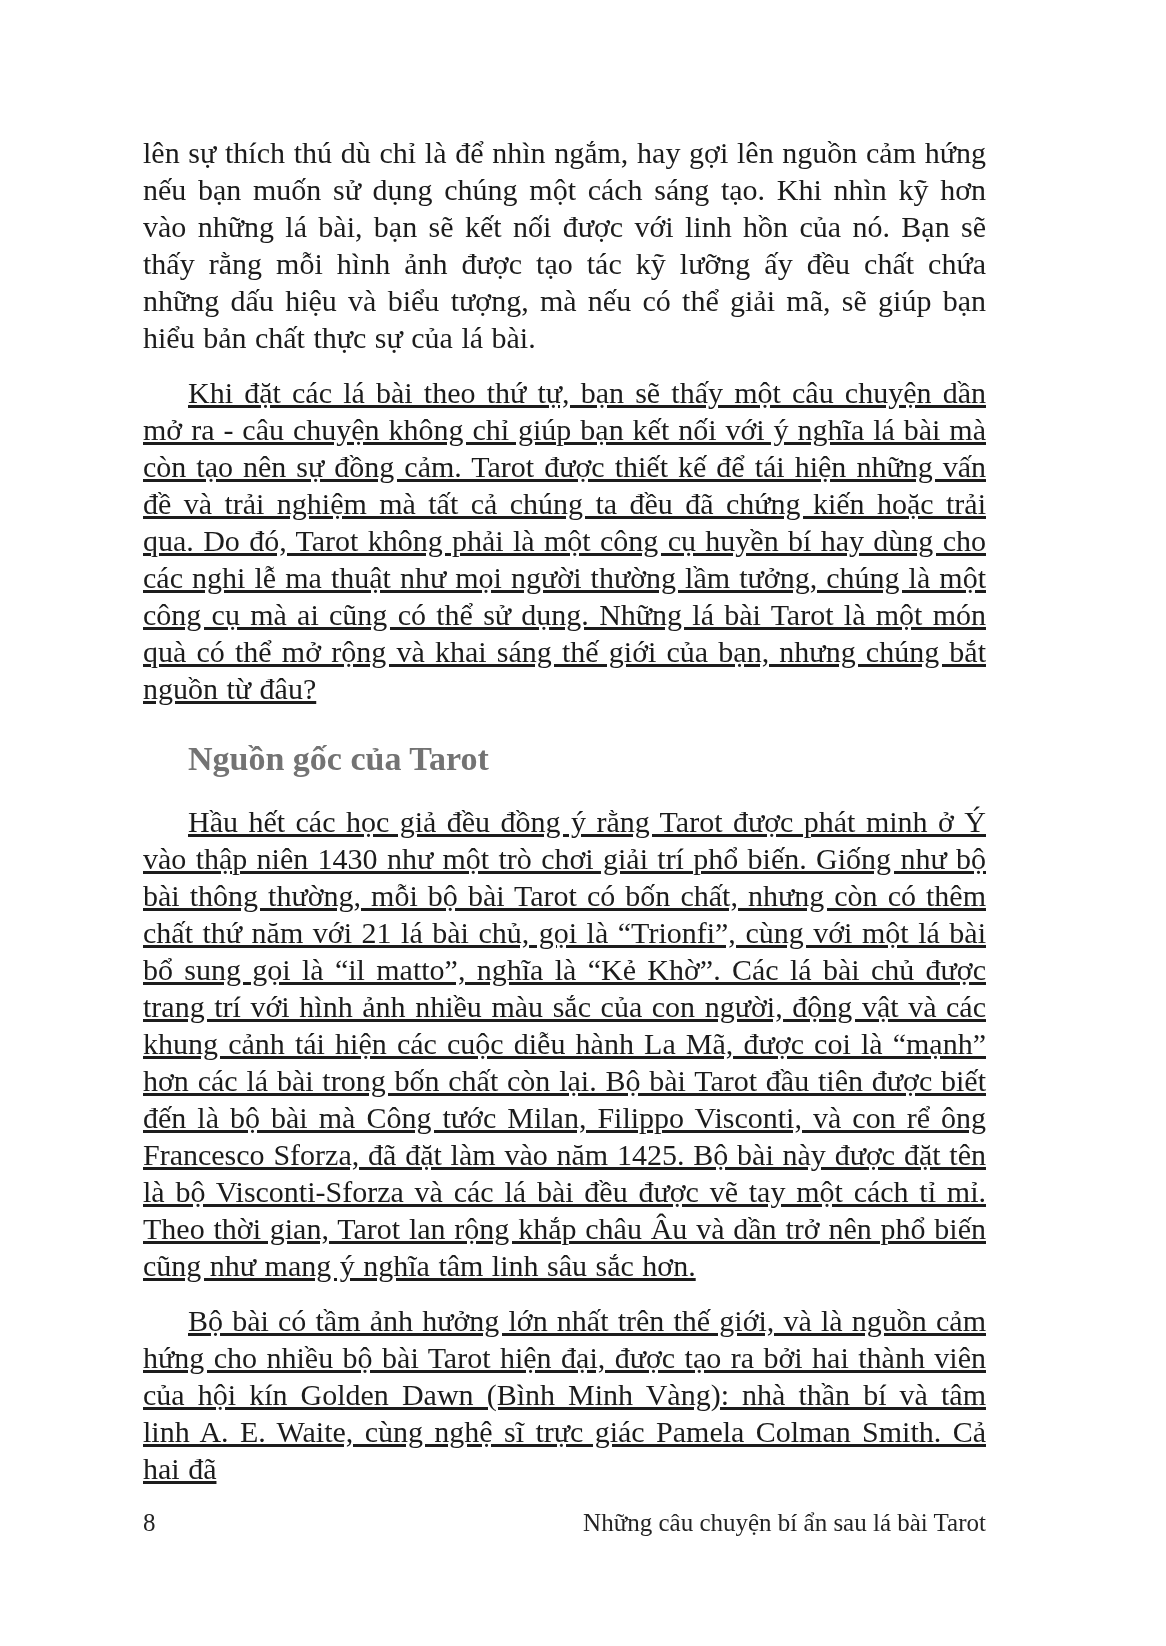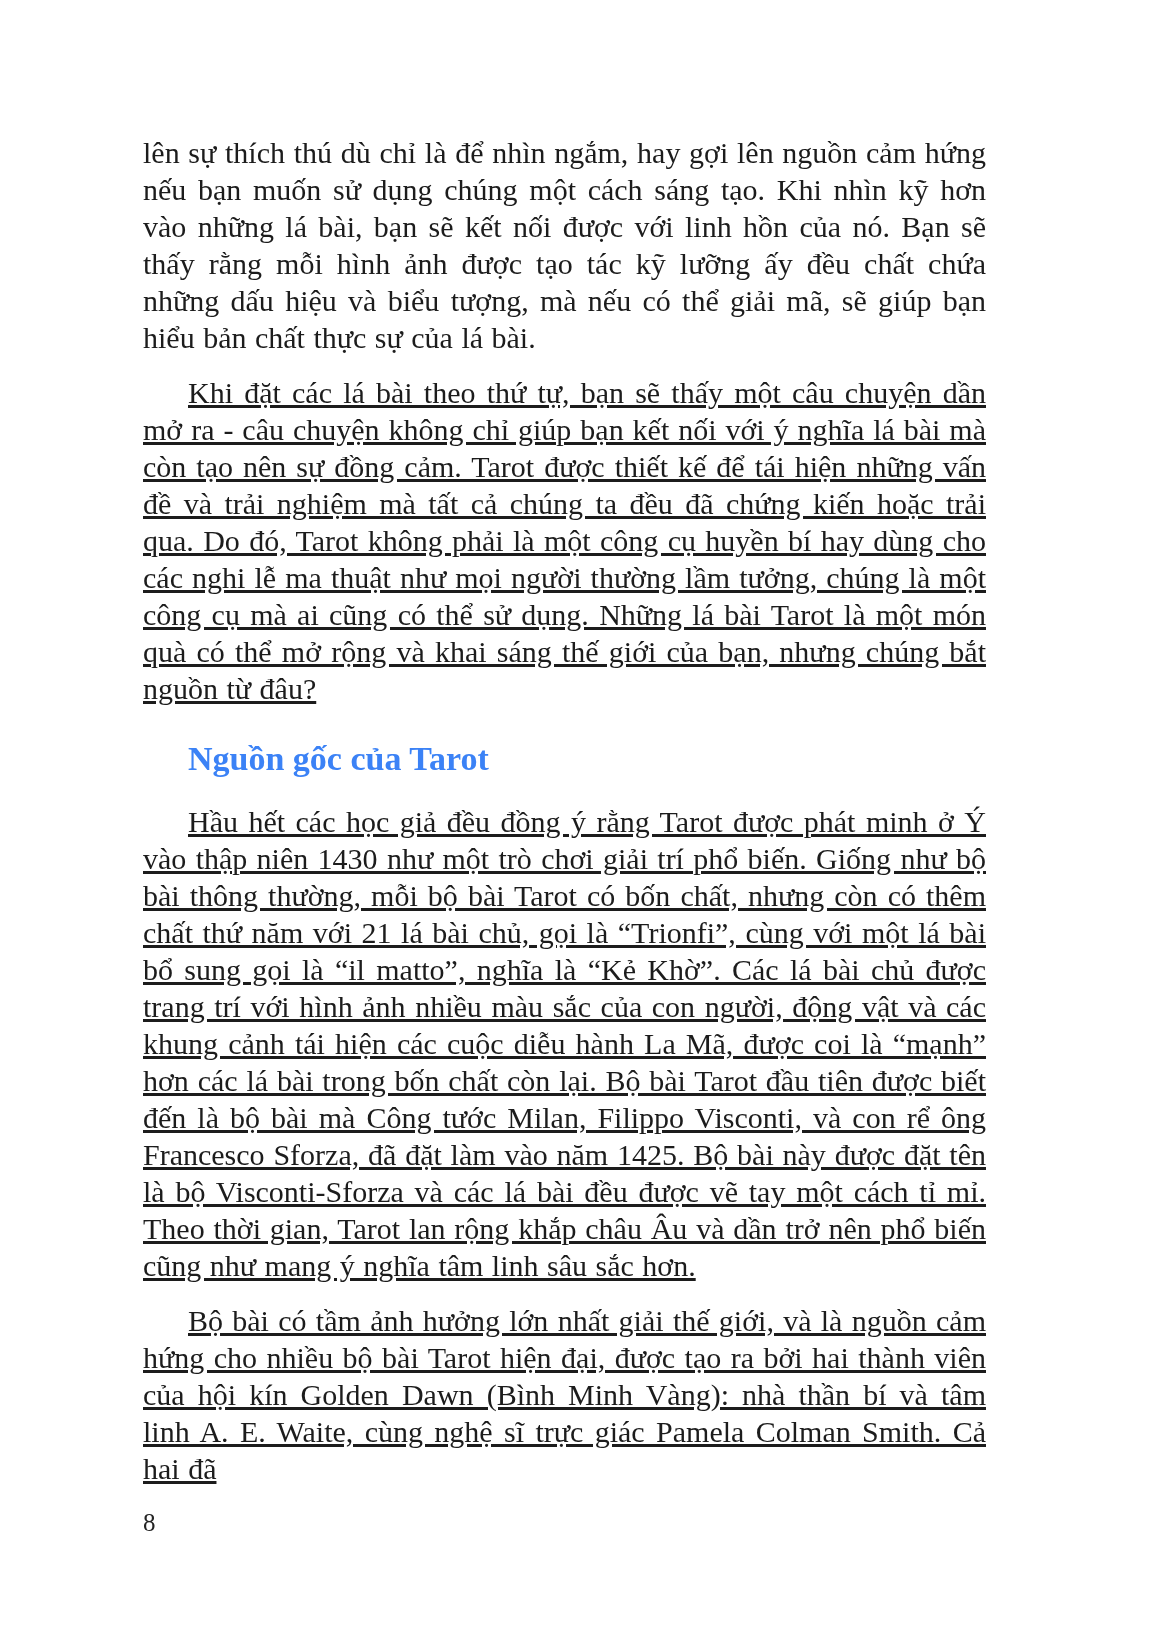--- a/index.html
+++ b/index.html
@@ -33,21 +33,21 @@
   }
   .body-para.indent {
     text-indent: 45px;
     text-decoration: underline;
   }
   .section-heading {
     margin: 32px 0 24px 45px;
     font-size: 34px;
     line-height: 40px;
     font-weight: 700;
-    color: #3b82f6;
+    color: #737373;
   }
   .page-footer {
     position: absolute;
     left: 143px;
     width: 843px;
     top: 1508px;
     display: flex;
     justify-content: space-between;
     align-items: baseline;
     font-size: 25px;
@@ -69,21 +69,22 @@
   <main class="text-block">
 
     <p class="body-para">lên sự thích thú dù chỉ là để nhìn ngắm, hay gợi lên nguồn cảm hứng nếu bạn muốn sử dụng chúng một cách sáng tạo. Khi nhìn kỹ hơn vào những lá bài, bạn sẽ kết nối được với linh hồn của nó. Bạn sẽ thấy rằng mỗi hình ảnh được tạo tác kỹ lưỡng ấy đều chất chứa những dấu hiệu và biểu tượng, mà nếu có thể giải mã, sẽ giúp bạn hiểu bản chất thực sự của lá bài.</p>
 
     <p class="body-para indent">Khi đặt các lá bài theo thứ tự, bạn sẽ thấy một câu chuyện dần mở ra - câu chuyện không chỉ giúp bạn kết nối với ý nghĩa lá bài mà còn tạo nên sự đồng cảm. Tarot được thiết kế để tái hiện những vấn đề và trải nghiệm mà tất cả chúng ta đều đã chứng kiến hoặc trải qua. Do đó, Tarot không phải là một công cụ huyền bí hay dùng cho các nghi lễ ma thuật như mọi người thường lầm tưởng, chúng là một công cụ mà ai cũng có thể sử dụng. Những lá bài Tarot là một món quà có thể mở rộng và khai sáng thế giới của bạn, nhưng chúng bắt nguồn từ đâu?</p>
 
     <h2 class="section-heading">Nguồn gốc của Tarot</h2>
 
     <p class="body-para indent">Hầu hết các học giả đều đồng ý rằng Tarot được phát minh ở Ý vào thập niên 1430 như một trò chơi giải trí phổ biến. Giống như bộ bài thông thường, mỗi bộ bài Tarot có bốn chất, nhưng còn có thêm chất thứ năm với 21 lá bài chủ, gọi là “Trionfi”, cùng với một lá bài bổ sung gọi là “il matto”, nghĩa là “Kẻ Khờ”. Các lá bài chủ được trang trí với hình ảnh nhiều màu sắc của con người, động vật và các khung cảnh tái hiện các cuộc diễu hành La Mã, được coi là “mạnh” hơn các lá bài trong bốn chất còn lại. Bộ bài Tarot đầu tiên được biết đến là bộ bài mà Công tước Milan, Filippo Visconti, và con rể ông Francesco Sforza, đã đặt làm vào năm 1425. Bộ bài này được đặt tên là bộ Visconti-Sforza và các lá bài đều được vẽ tay một cách tỉ mỉ. Theo thời gian, Tarot lan rộng khắp châu Âu và dần trở nên phổ biến cũng như mang ý nghĩa tâm linh sâu sắc hơn.</p>
 
-    <p class="body-para indent">Bộ bài có tầm ảnh hưởng lớn nhất giải thế giới, và là nguồn cảm hứng cho nhiều bộ bài Tarot hiện đại, được tạo ra bởi hai thành viên của hội kín Golden Dawn (Bình Minh Vàng): nhà thần bí và tâm linh A. E. Waite, cùng nghệ sĩ trực giác Pamela Colman Smith. Cả hai đã</p>
+    <p class="body-para indent">Bộ bài có tầm ảnh hưởng lớn nhất trên thế giới, và là nguồn cảm hứng cho nhiều bộ bài Tarot hiện đại, được tạo ra bởi hai thành viên của hội kín Golden Dawn (Bình Minh Vàng): nhà thần bí và tâm linh A. E. Waite, cùng nghệ sĩ trực giác Pamela Colman Smith. Cả hai đã</p>
 
   </main>
 
   <footer class="page-footer">
     <span class="page-number">8</span>
+    <span class="running-title">Những câu chuyện bí ẩn sau lá bài Tarot</span>
   </footer>
 
 </div>
 
 </body></html>

